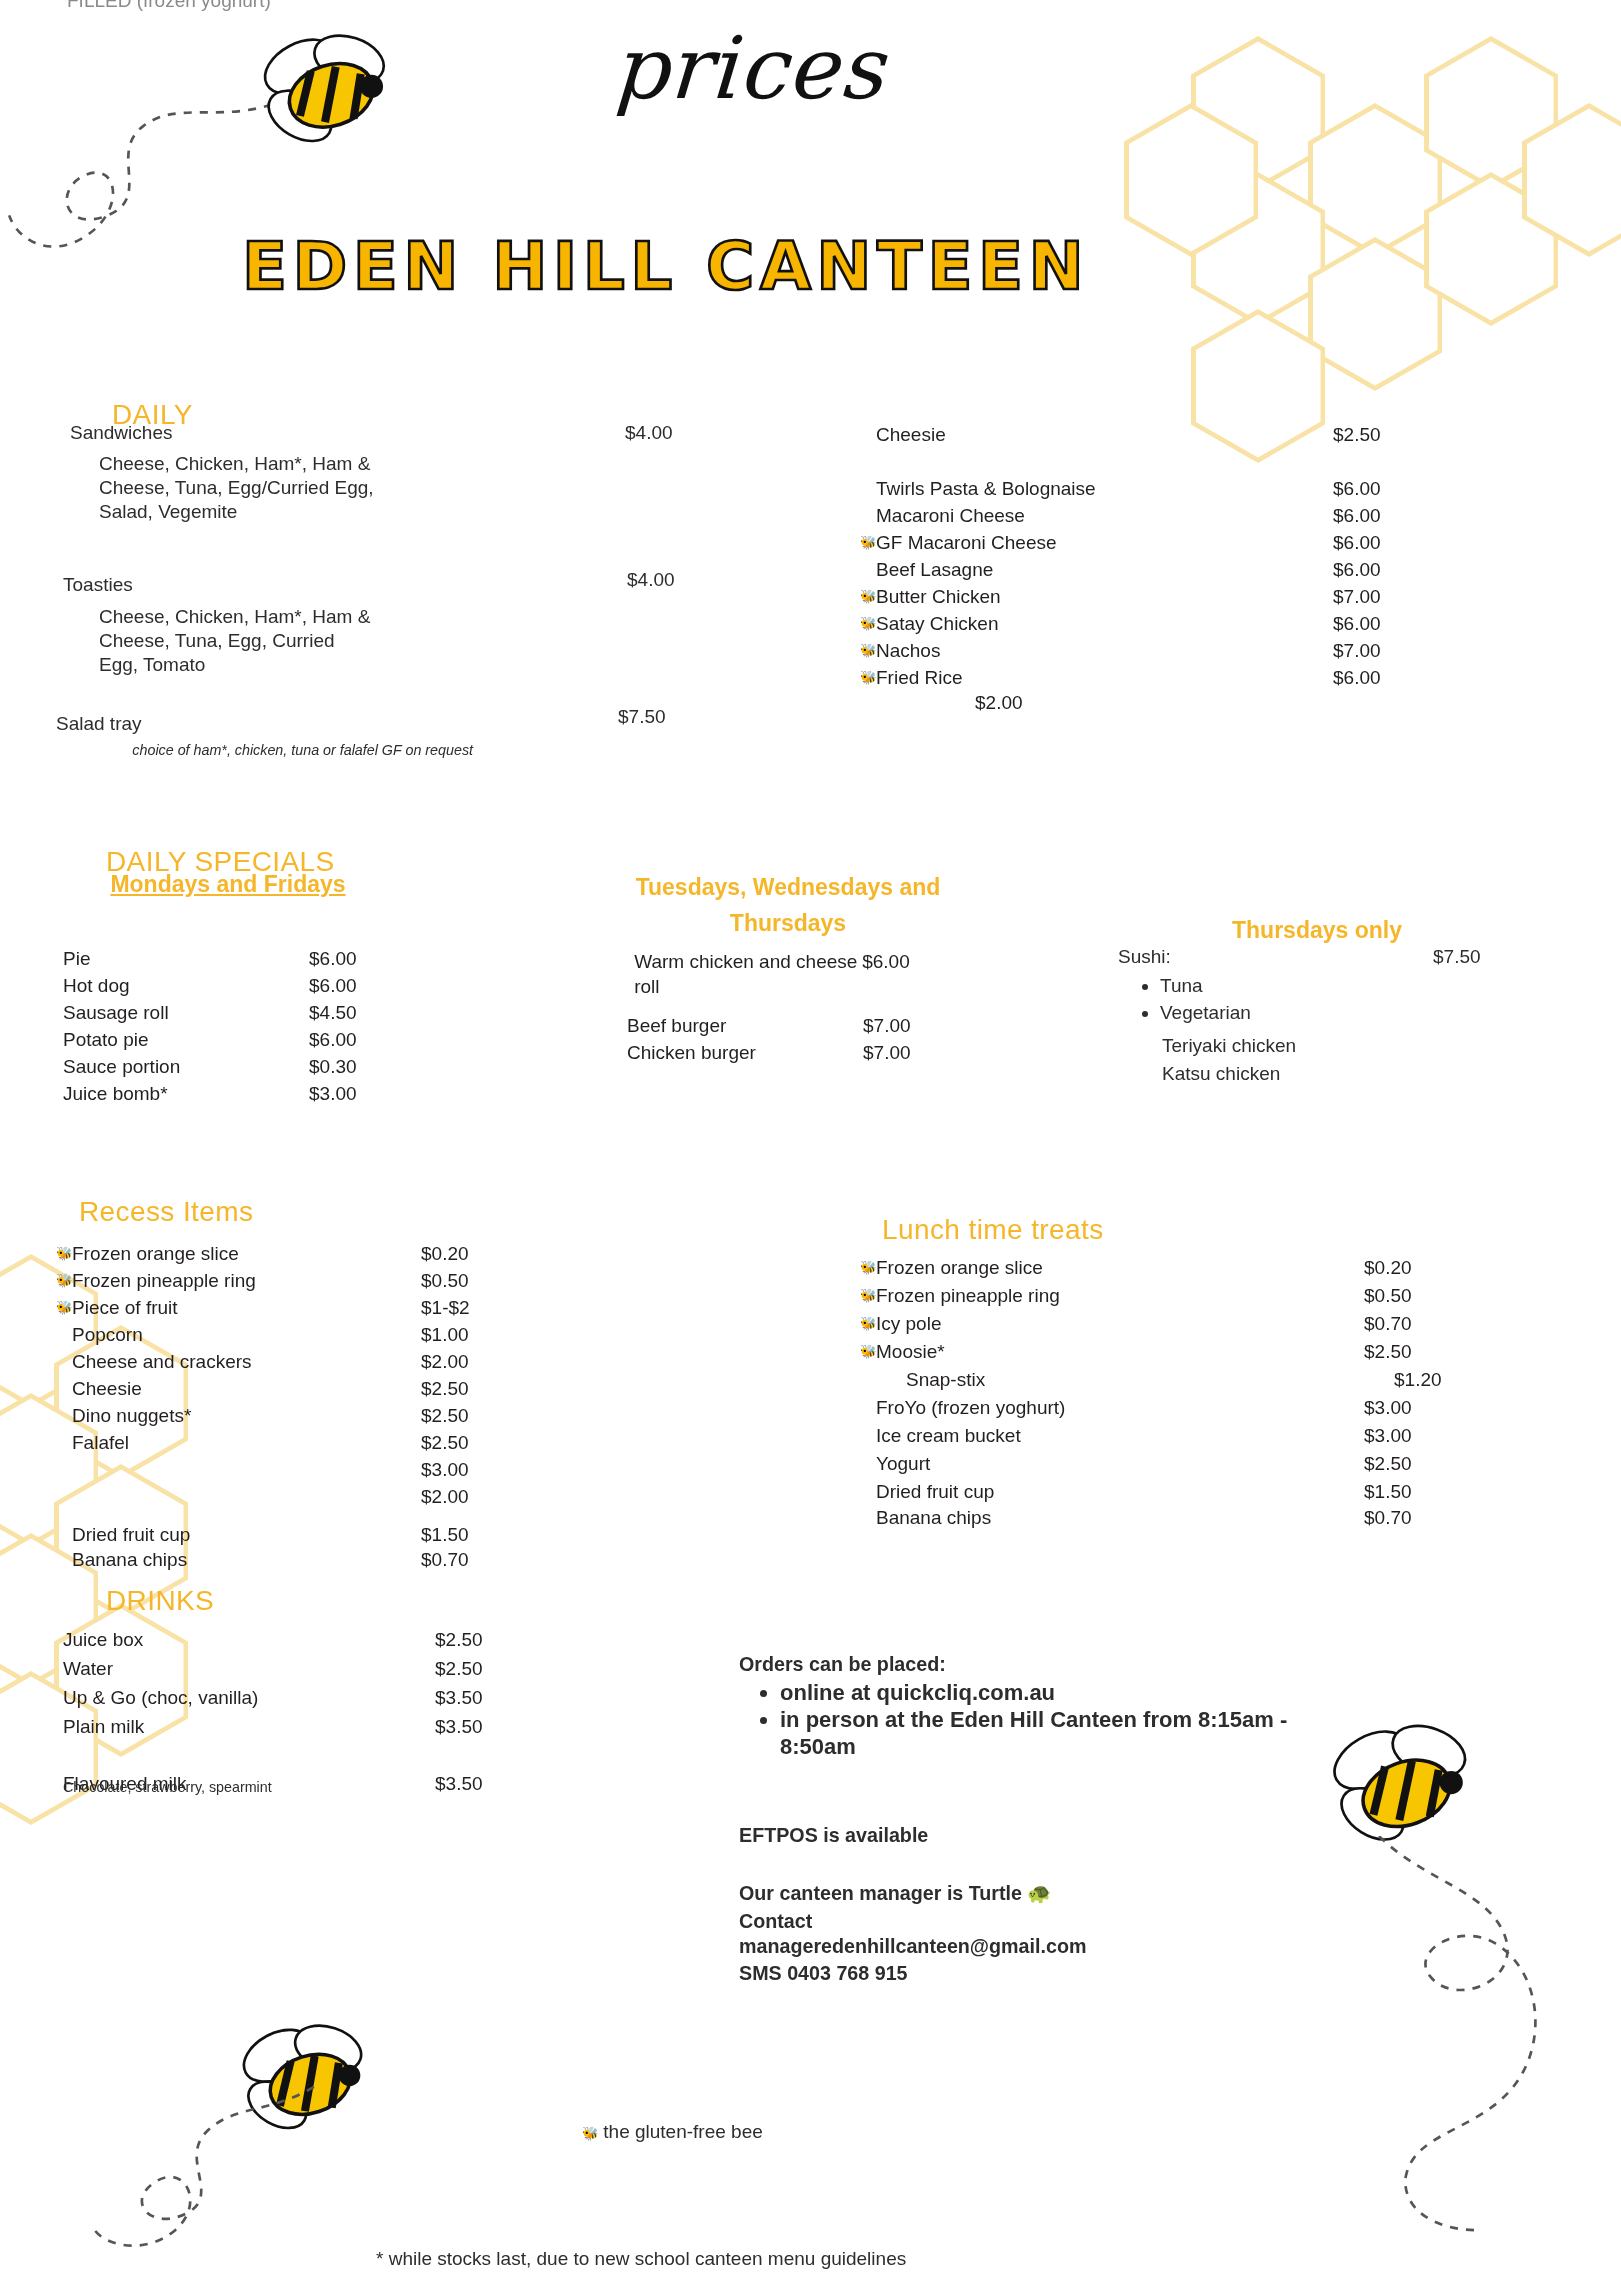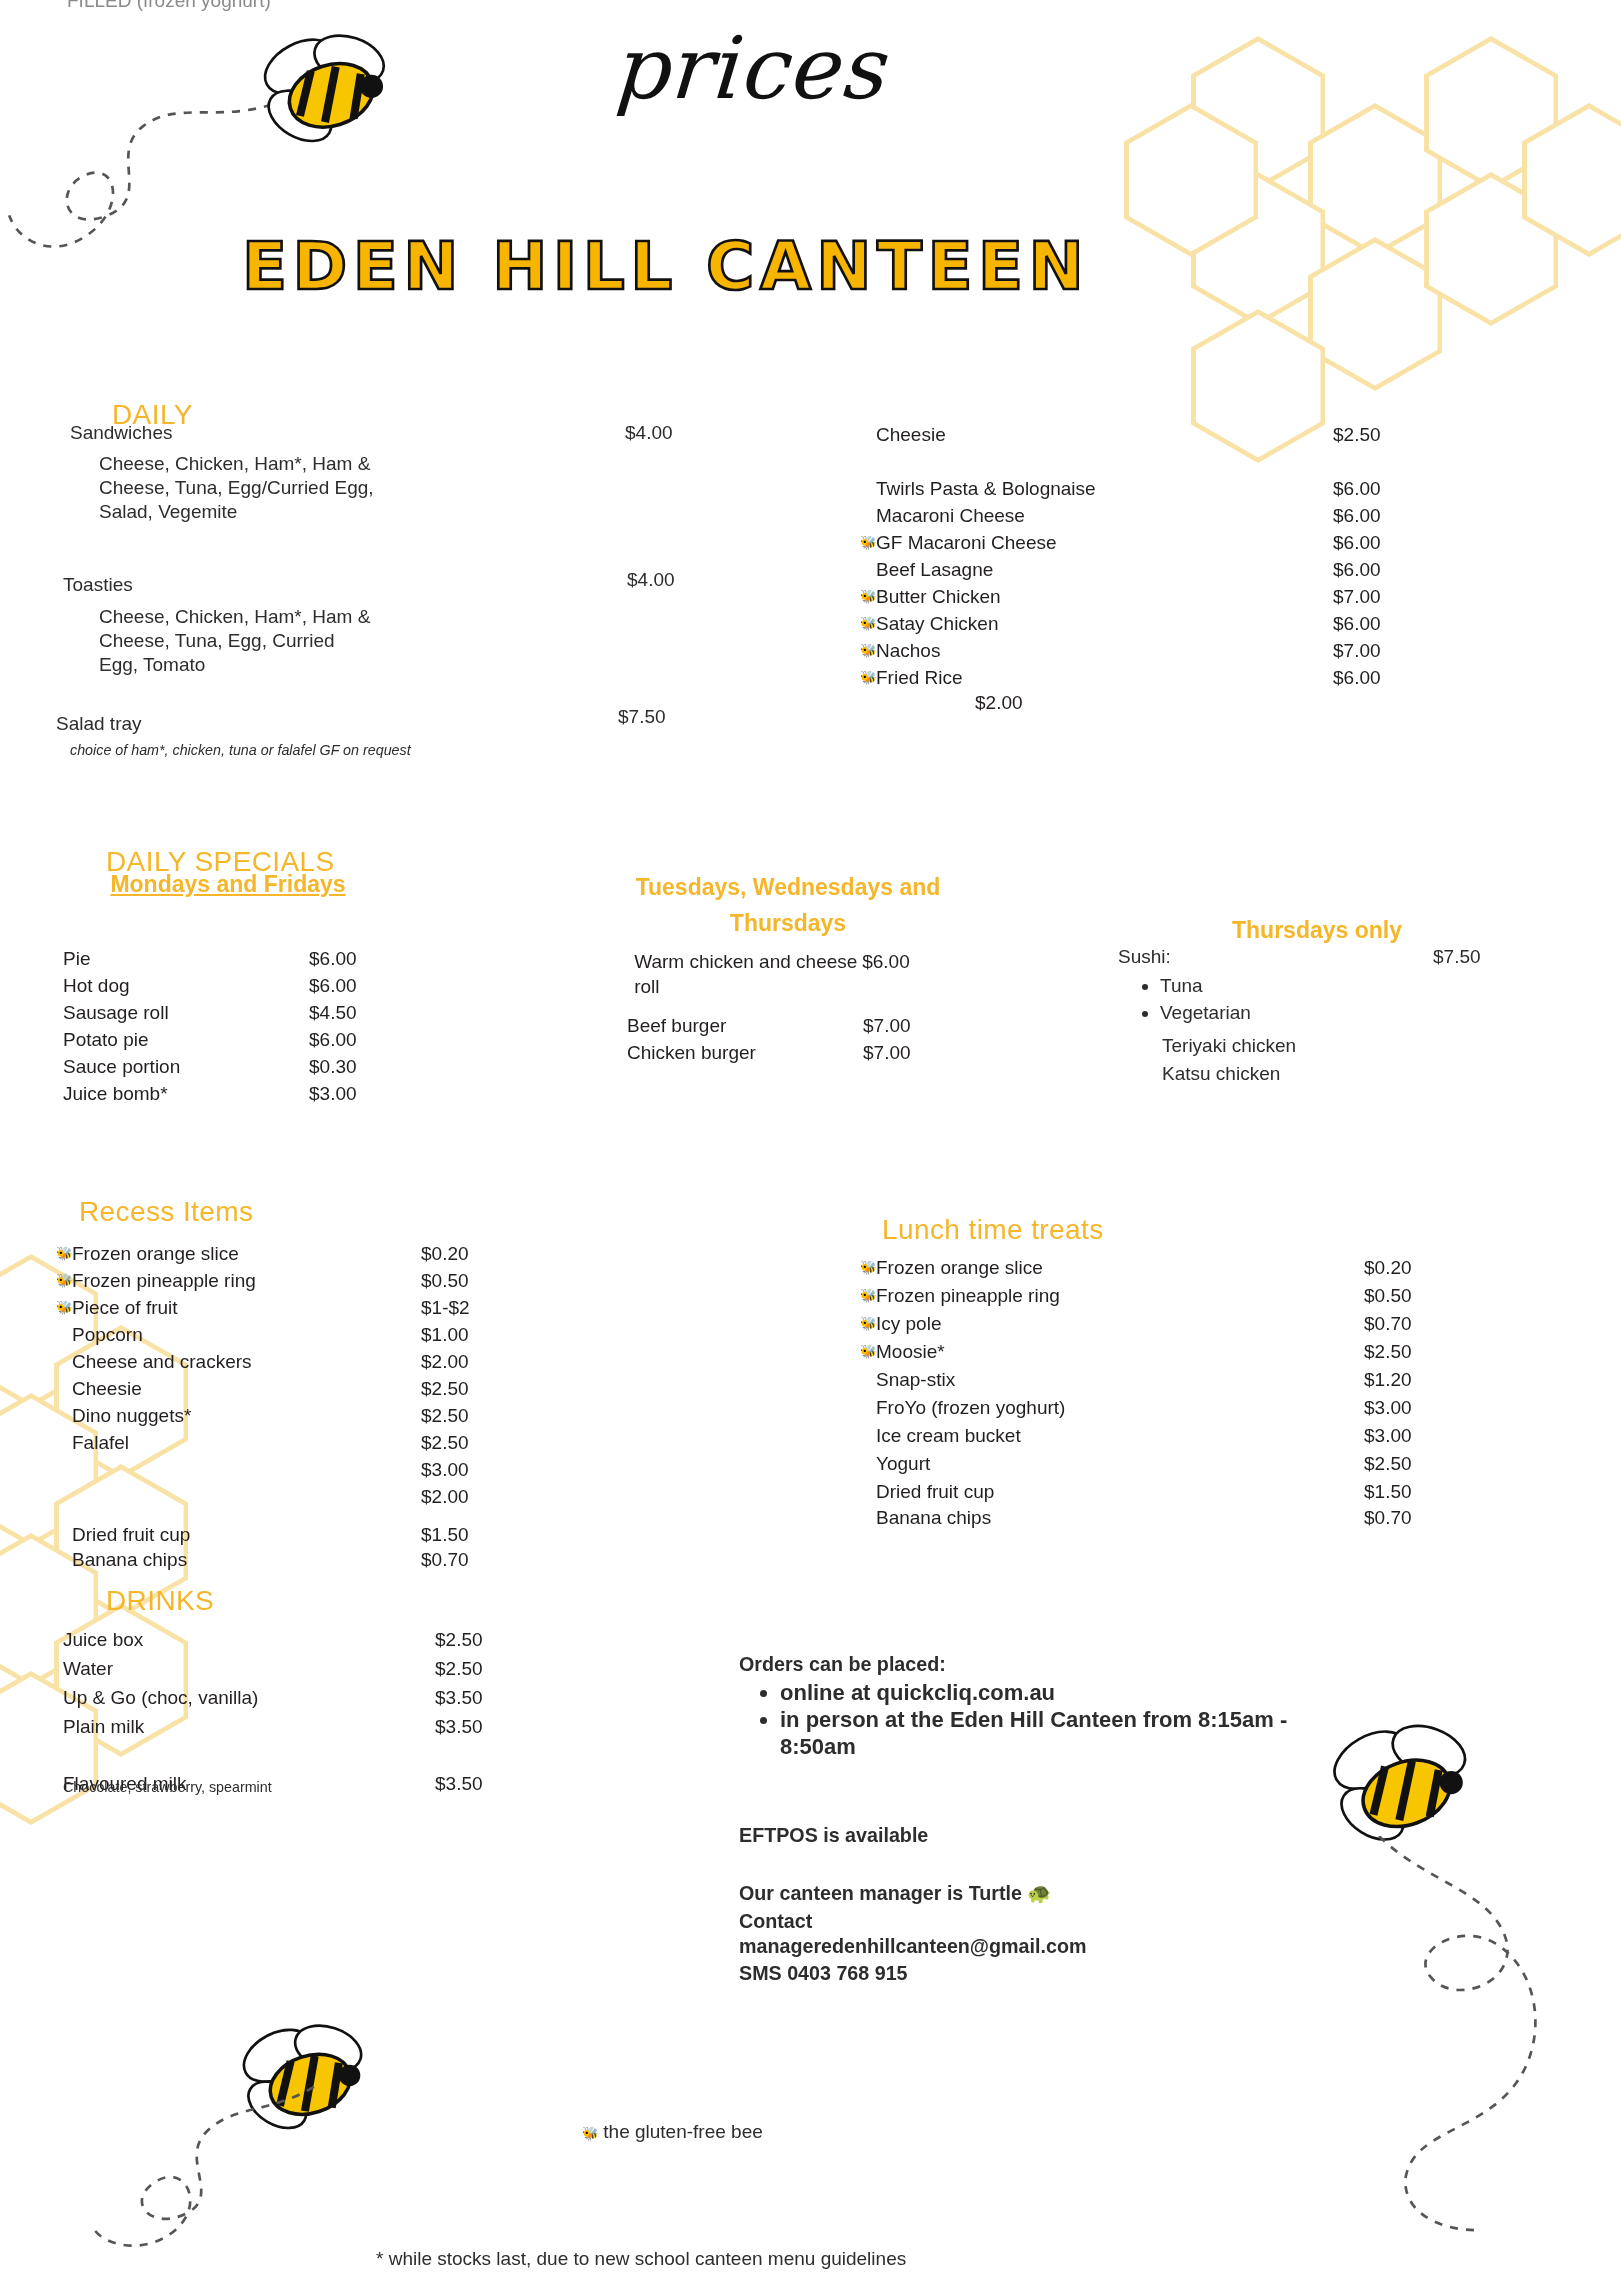--- a/index.html
+++ b/index.html
@@ -177,21 +177,21 @@
 
 <div class="txt bold" style="left:70px; top:421px; font-weight:normal;">Sandwiches</div>
 <div class="txt" style="left:99px; top:452px; width:278px;">Cheese, Chicken, Ham*, Ham &amp; Cheese, Tuna, Egg/Curried Egg, Salad, Vegemite</div>
 <div class="price" style="left:625px; top:421px;">$4.00</div>
 
 <div class="txt" style="left:63px; top:573px;">Toasties</div>
 <div class="txt" style="left:99px; top:605px; width:278px;">Cheese, Chicken, Ham*, Ham &amp; Cheese, Tuna, Egg, Curried Egg, Tomato</div>
 <div class="price" style="left:627px; top:568px;">$4.00</div>
 
 <div class="txt" style="left:56px; top:712px;">Salad tray</div>
-<div class="txt small ital" style="left:70px; top:741px; width:403px;">choice of ham*, chicken, tuna or falafel GF on request</div>
+<div class="txt small ital" style="left:70px; top:741px; width:403px;text-align:right;">choice of ham*, chicken, tuna or falafel GF on request</div>
 <div class="price" style="left:618px; top:705px;">$7.50</div>
 
 <div class="row-list" style="left:860px; top:421px;">
   <div class="line" style="line-height:27px;">
       <span class="gfbee"></span>
       <span class="nm">Cheesie</span>
       <span class="pr" style="margin-left:188px;">$2.50</span>
     </div>
 </div>
 <div class="row-list" style="left:860px; top:475px;">
@@ -382,21 +382,21 @@
       <span class="nm" style="width:488px;">Icy pole</span>
       <span class="pr">$0.70</span>
     </div>
   <div class="line" style="line-height:28px;">
       <span class="gfbee">🐝</span>
       <span class="nm" style="width:488px;">Moosie*</span>
       <span class="pr">$2.50</span>
     </div>
   <div class="line" style="line-height:28px;">
       <span class="gfbee"></span>
-      <span class="nm" style="width:488px;">Snap-stix</span>
+      <span class="nm" style="width:488px;margin-left:30px;">Snap-stix</span>
       <span class="pr">$1.20</span>
     </div>
   <div class="line" style="line-height:28px;">
       <span class="gfbee"></span>
       <span class="nm" style="width:488px;">FroYo (frozen yoghurt)</span>
       <span class="pr">$3.00</span>
     </div>
   <div class="line" style="line-height:28px;">
       <span class="gfbee"></span>
       <span class="nm" style="width:488px;">Ice cream bucket</span>

